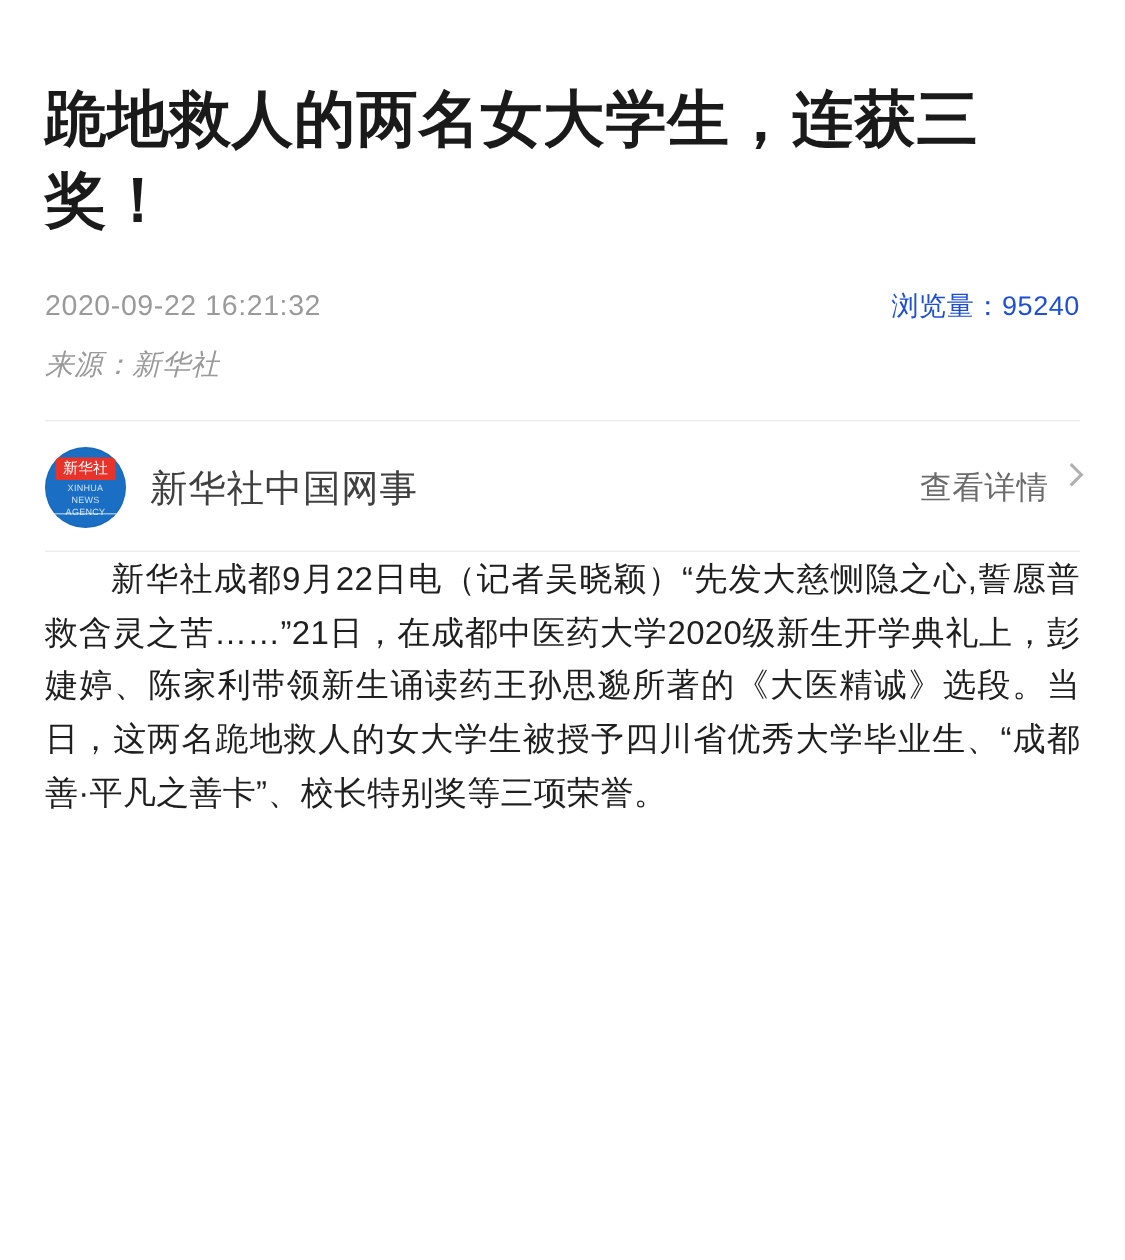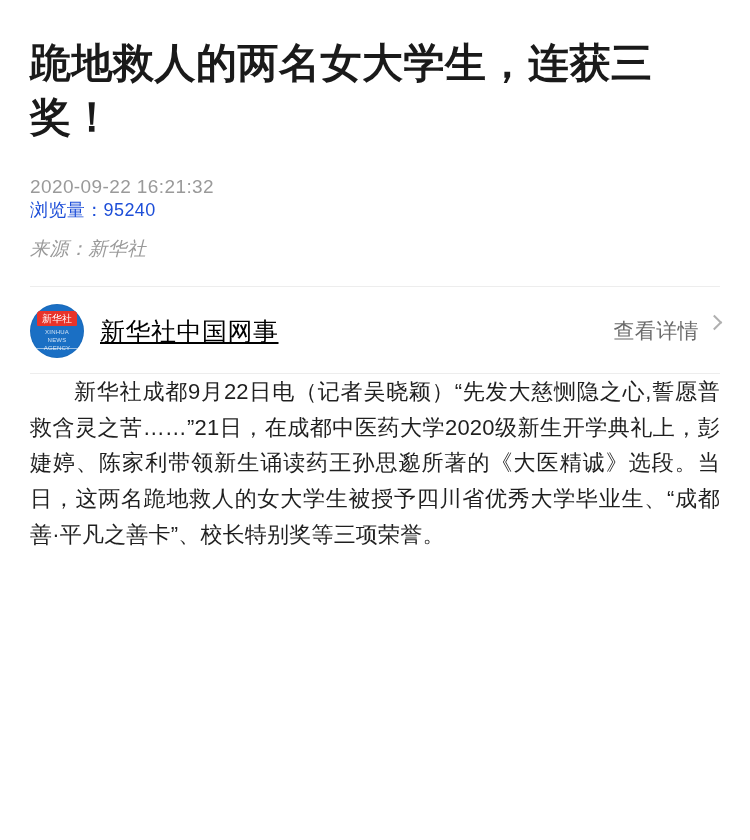--- a/index.html
+++ b/index.html
@@ -11,39 +11,38 @@
     width: 750px;
     height: 840px;
     font-family: "Liberation Sans", "DejaVu Sans", sans-serif;
     color: #222222;
     overflow: hidden;
   }
   .page {
     width: 750px;
     height: 840px;
     box-sizing: border-box;
-    padding: 0 30px;
+    padding: 16px 30px;
     position: relative;
     background: #ffffff;
   }
   .article-title {
     font-size: 41px;
     line-height: 1.32;
     font-weight: bold;
     color: #1a1a1a;
     letter-spacing: 0.5px;
     padding-top: 36px;
     margin: 0;
   }
   .meta-row {
     display: flex;
     align-items: baseline;
     justify-content: space-between;
     margin-top: 32px;
-    flex-direction: column;
   }
   .meta-left {
     font-size: 19px;
     color: #9a9a9a;
     letter-spacing: 0.4px;
   }
   .meta-right {
     font-size: 18px;
     color: #1d4ed8;
     letter-spacing: 0.4px;
@@ -105,24 +104,23 @@
   .avatar .ring {
     position: absolute;
     left: 6px;
     right: 6px;
     bottom: 9px;
     height: 1px;
     background: rgba(255,255,255,0.55);
   }
   .account-name {
     font-size: 25px;
-    color: #000000;
+    color: #404040;
     margin-left: 16px;
     letter-spacing: 0.5px;
-    text-decoration: underline;
   }
   .detail-link {
     margin-left: auto;
     display: flex;
     align-items: flex-start;
     font-size: 21px;
     color: #6b6b6b;
     letter-spacing: 0.4px;
   }
   .chev {

